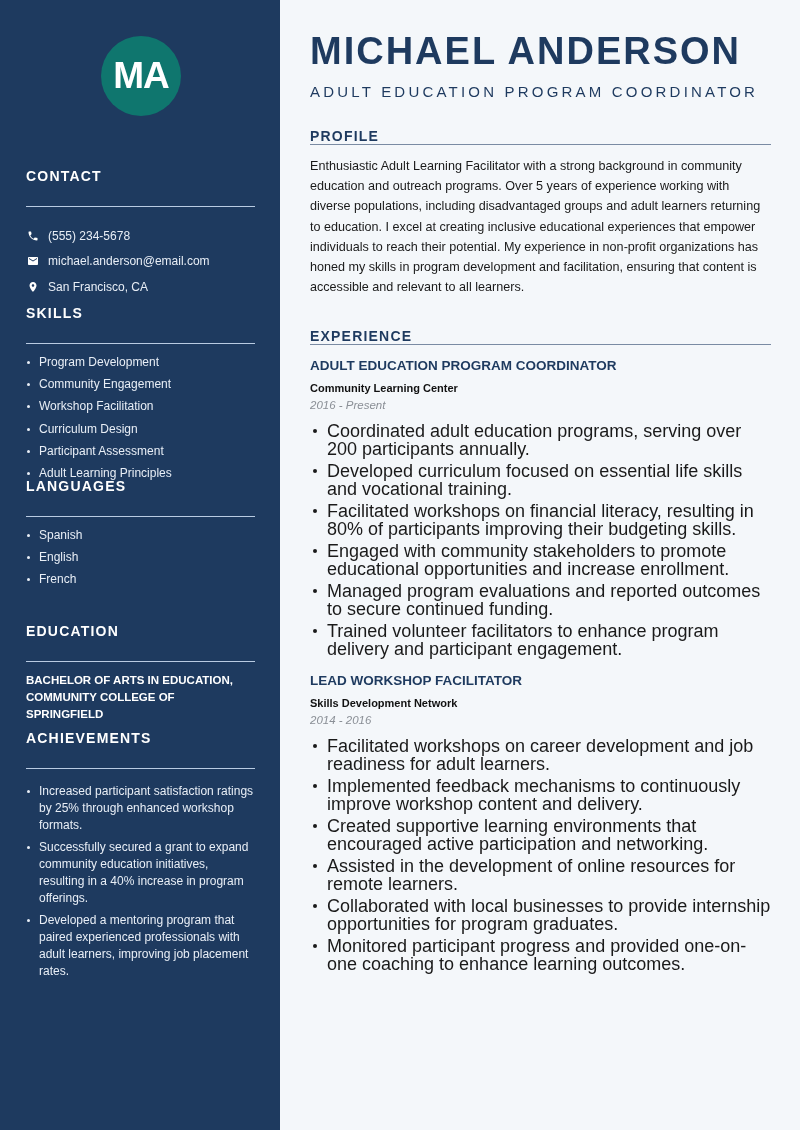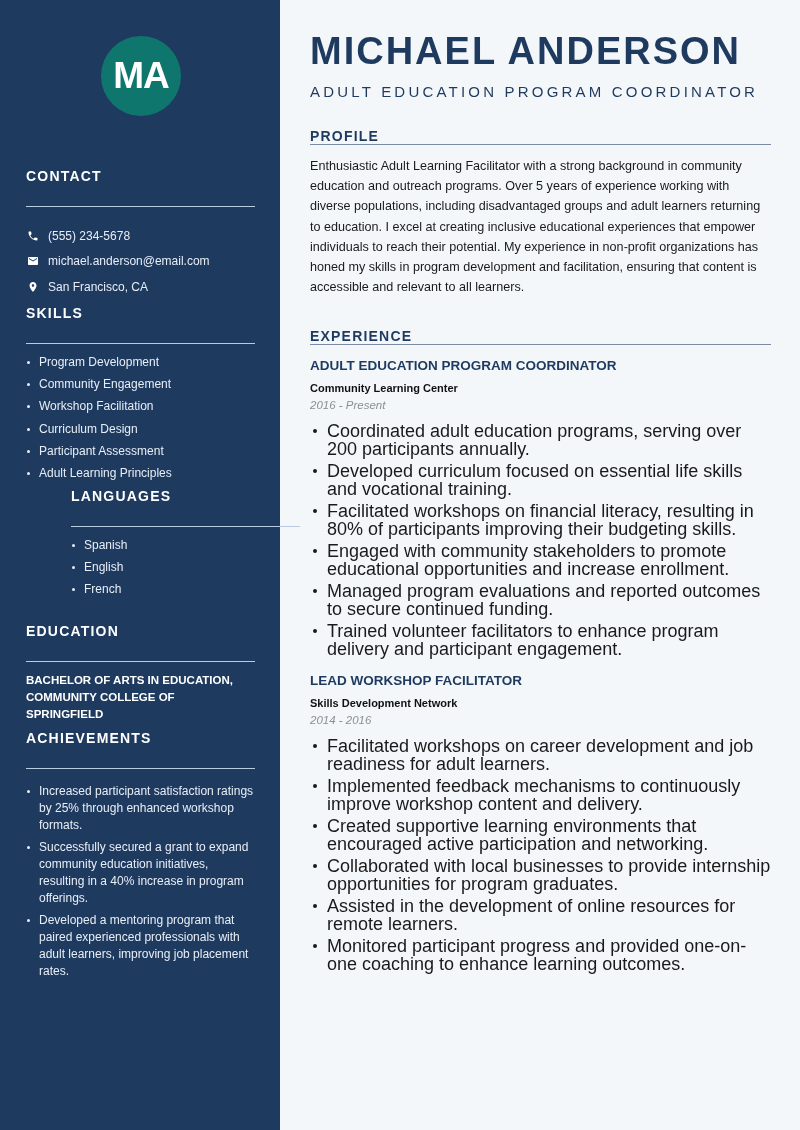--- a/index.html
+++ b/index.html
@@ -145,21 +145,21 @@
     <ul class="sb-list tight">
       <li>Program Development</li>
       <li>Community Engagement</li>
       <li>Workshop Facilitation</li>
       <li>Curriculum Design</li>
       <li>Participant Assessment</li>
       <li>Adult Learning Principles</li>
     </ul>
   </section>
 
-  <section class="sb-section" style="top:488px;margin-left:45px;">
+  <section class="sb-section" style="top:478px;">
     <h3 class="sb-heading">LANGUAGES</h3>
     <ul class="sb-list tight">
       <li>Spanish</li>
       <li>English</li>
       <li>French</li>
     </ul>
   </section>
 
   <section class="sb-section" style="top:623px;">
     <h3 class="sb-heading">EDUCATION</h3>
@@ -203,19 +203,19 @@
     </div>
 
     <div class="job" style="margin-top:14px;">
       <div class="job-role">LEAD WORKSHOP FACILITATOR</div>
       <div class="job-company">Skills Development Network</div>
       <div class="job-dates">2014 - 2016</div>
       <ul class="job-list">
         <li>Facilitated workshops on career development and job readiness for adult learners.</li>
         <li>Implemented feedback mechanisms to continuously improve workshop content and delivery.</li>
         <li>Created supportive learning environments that encouraged active participation and networking.</li>
+        <li>Assisted in the development of online resources for remote learners.</li>
         <li>Collaborated with local businesses to provide internship opportunities for program graduates.</li>
-        <li>Assisted in the development of online resources for remote learners.</li>
         <li>Monitored participant progress and provided one-on-one coaching to enhance learning outcomes.</li>
       </ul>
     </div>
   </section>
 </main>
 
 </body></html>

